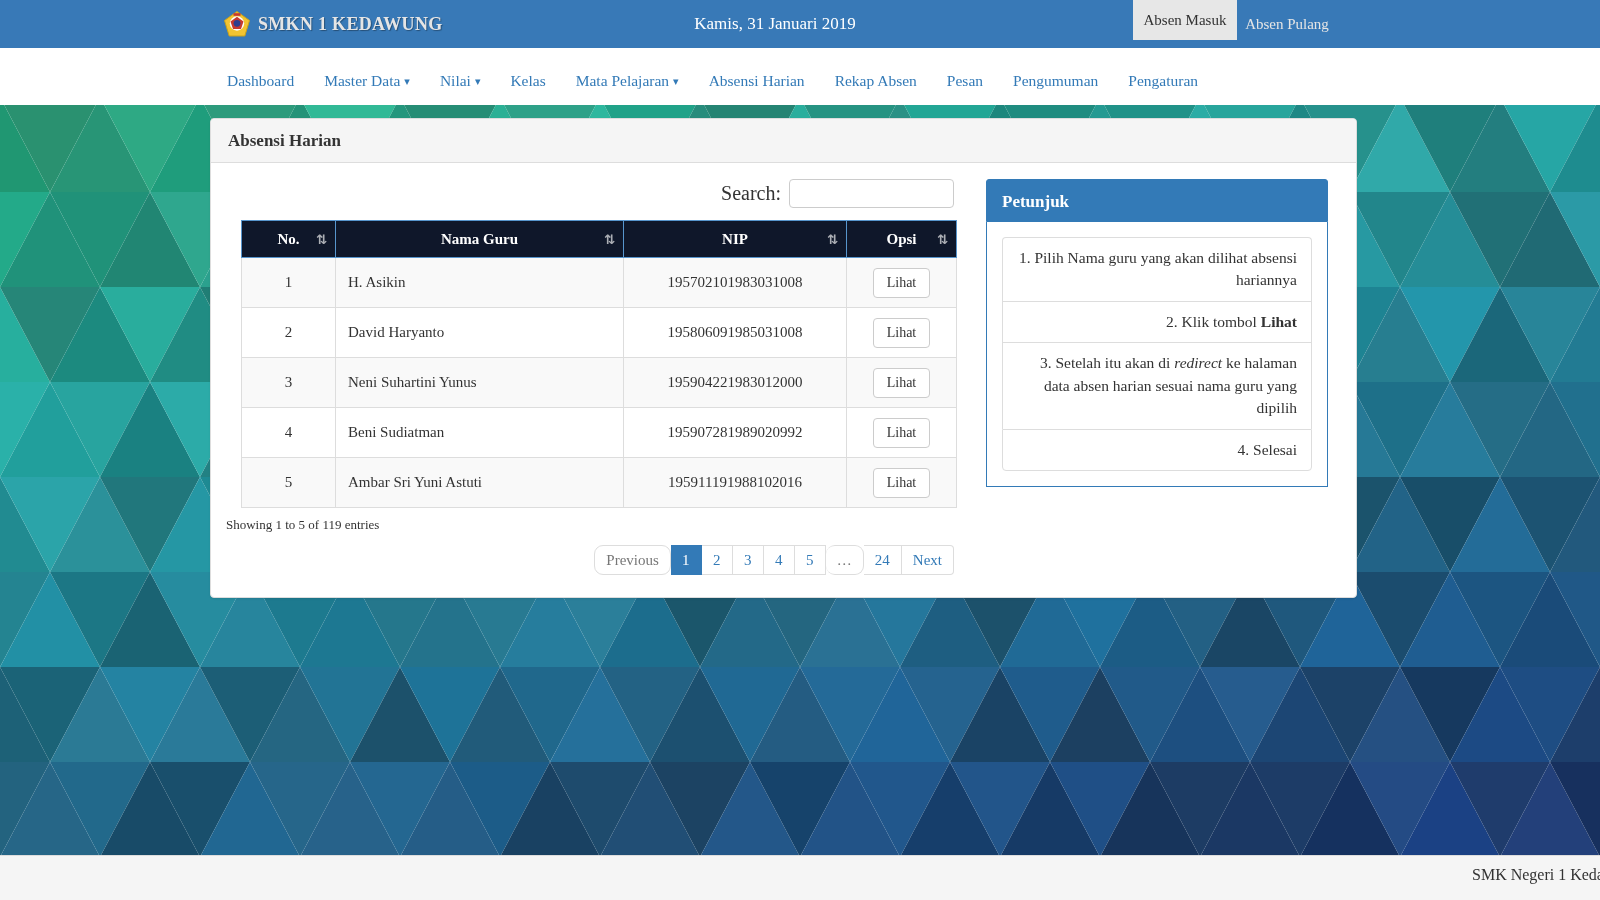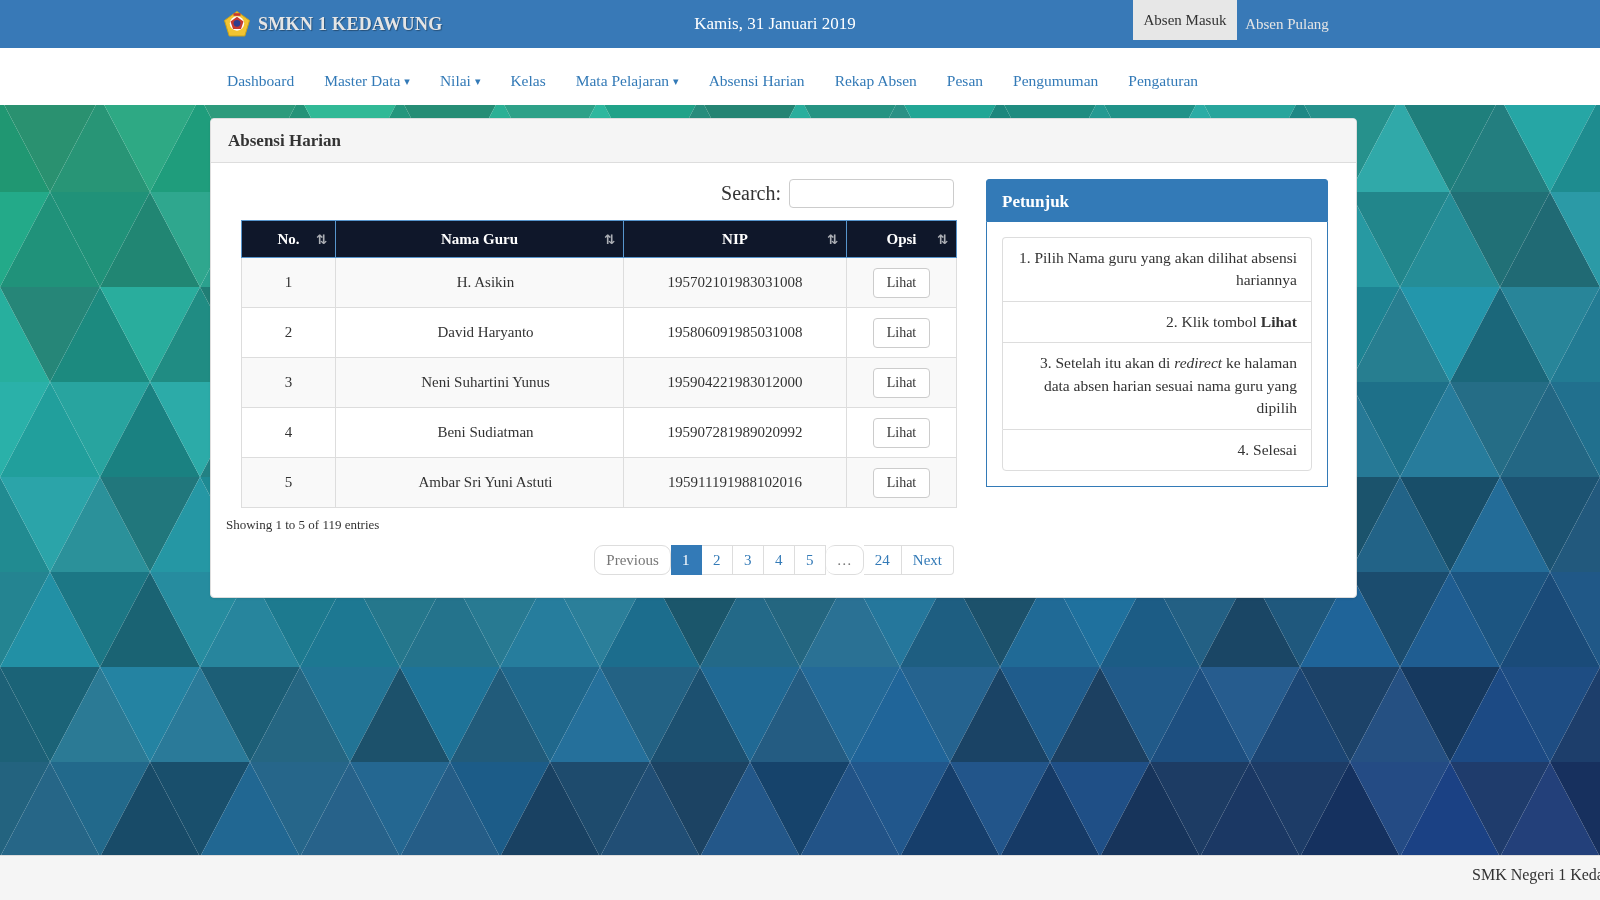--- a/index.html
+++ b/index.html
@@ -32,21 +32,21 @@
 
   .search-row { position:absolute; top:60px; right:402px; display:flex; align-items:center; gap:8px; }
   .search-row label { font-size:20px; }
   .search-row input { width:165px; height:29px; border:1px solid #ccc; border-radius:4px; padding:0 8px; font-family:inherit; font-size:14px; }
 
   table.guru { position:absolute; left:30px; top:101px; width:715px; border-collapse:collapse; table-layout:fixed; }
   table.guru th { background:#0f172a; color:#fff; font-weight:bold; font-size:15px; height:37px; border:1px solid #5795cd; position:relative; }
   table.guru th .sort-icon { position:absolute; right:8px; top:50%; transform:translateY(-50%); color:rgba(255,255,255,.65); font-size:13px; font-family:"DejaVu Sans",sans-serif; }
   table.guru td { border:1px solid #ddd; height:50px; font-size:15px; vertical-align:middle; text-align:center; background:#fff; }
   table.guru tr:nth-child(odd) td { background:#f9f9f9; }
-  table.guru td.name { text-align:center; padding-left:12px; }
+  table.guru td.name { text-align:left; padding-left:12px; }
   .col-no { width:94px; } .col-name { width:288px; } .col-nip { width:223px; } .col-opsi { width:110px; }
   .btn-lihat { background:#fff; border:1px solid #ccc; border-radius:4px; padding:6px 13px; font-family:inherit; font-size:14px; color:#333; cursor:pointer; }
 
   .showing { position:absolute; left:15px; top:398px; font-size:13px; }
 
   .pagination { position:absolute; top:426px; right:402px; list-style:none; display:flex; }
   .pagination li a { display:block; min-width:31px; padding:0 11px; height:30px; line-height:28px; border:1px solid #ddd; border-left:none; text-align:center; color:#337ab7; text-decoration:none; font-size:15px; background:#fff; }
   .pagination li:first-child a { border-left:1px solid #ddd; border-radius:4px 0 0 4px; }
   .pagination li:last-child a { border-radius:0 4px 4px 0; }
   .pagination li.active a { background:#337ab7; border-color:#337ab7; color:#fff; }

